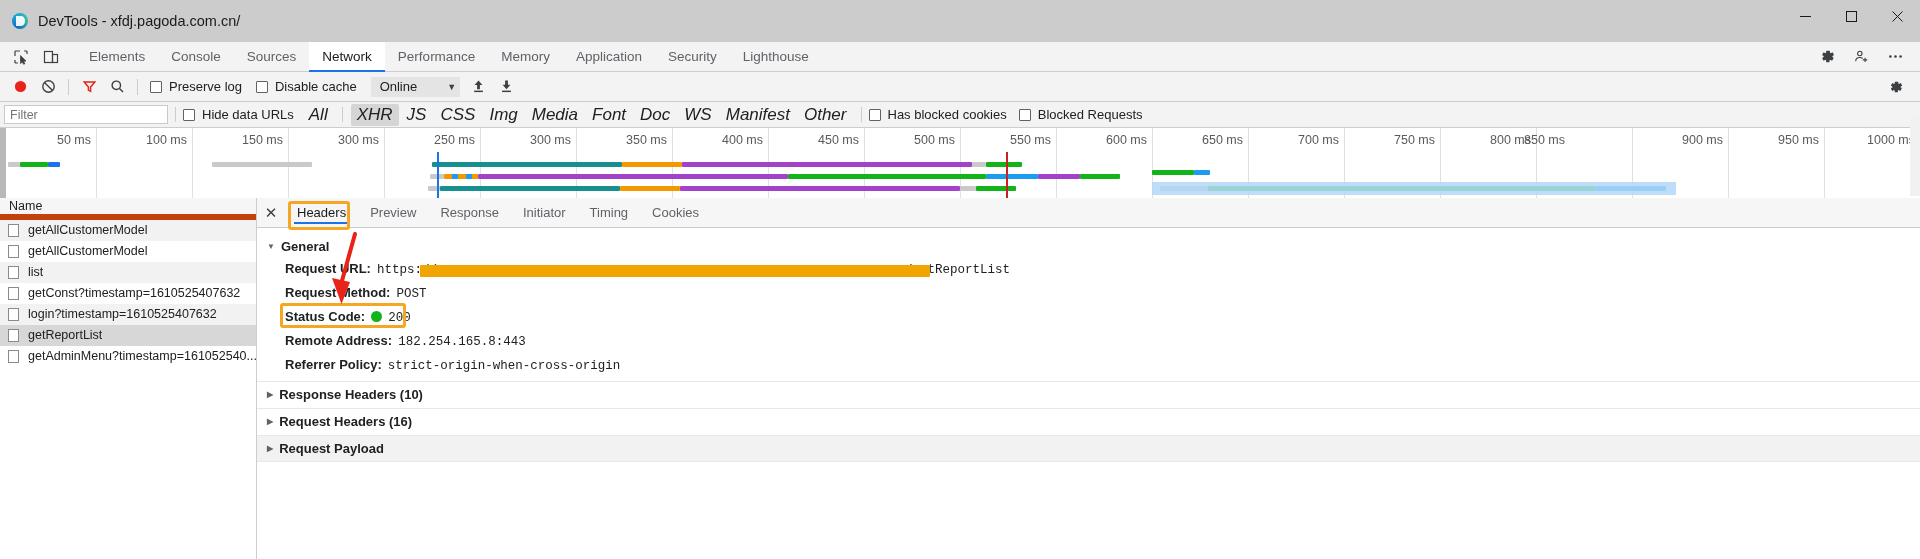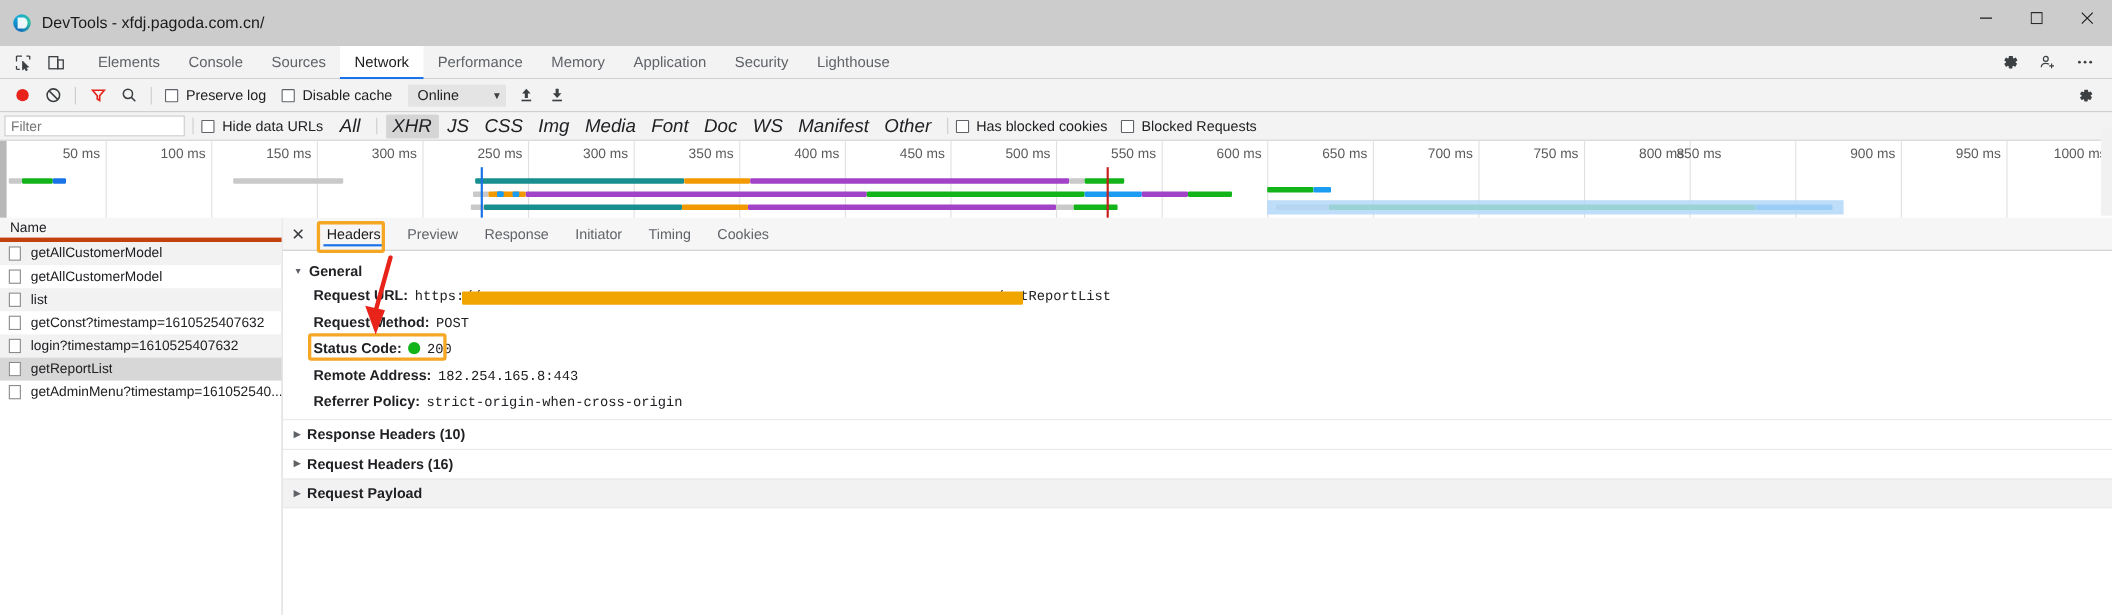--- a/index.html
+++ b/index.html
@@ -121,21 +121,21 @@
     position: absolute; height: 13px; background: #b3d7f7; opacity: .85;
   }
 
   
   .lower { position: absolute; left: 0; right: 0; top: 198px; bottom: 0; display: flex; }
   .reqpanel {
     width: 257px; flex: none; border-right: 1px solid #cdcdcd;
     background: #ffffff; display: flex; flex-direction: column;
   }
   .reqhead {
-    height: 22px; border-bottom: 4px solid #c2410c; background: #f6f6f6;
+    height: 22px; border-bottom: 6px solid #c2410c; background: #f6f6f6;
     display: flex; align-items: center; padding-left: 9px;
     font-size: 12.5px; color: #202124;
   }
   .reqrow {
     height: 21px; display: flex; align-items: center; padding-left: 8px;
     font-size: 12.5px; color: #202124; white-space: nowrap; overflow: hidden;
     border-bottom: 1px solid transparent;
   }
   .reqrow.odd { background: #f2f2f2; }
   .reqrow.selected { background: #d7d7d7; }

